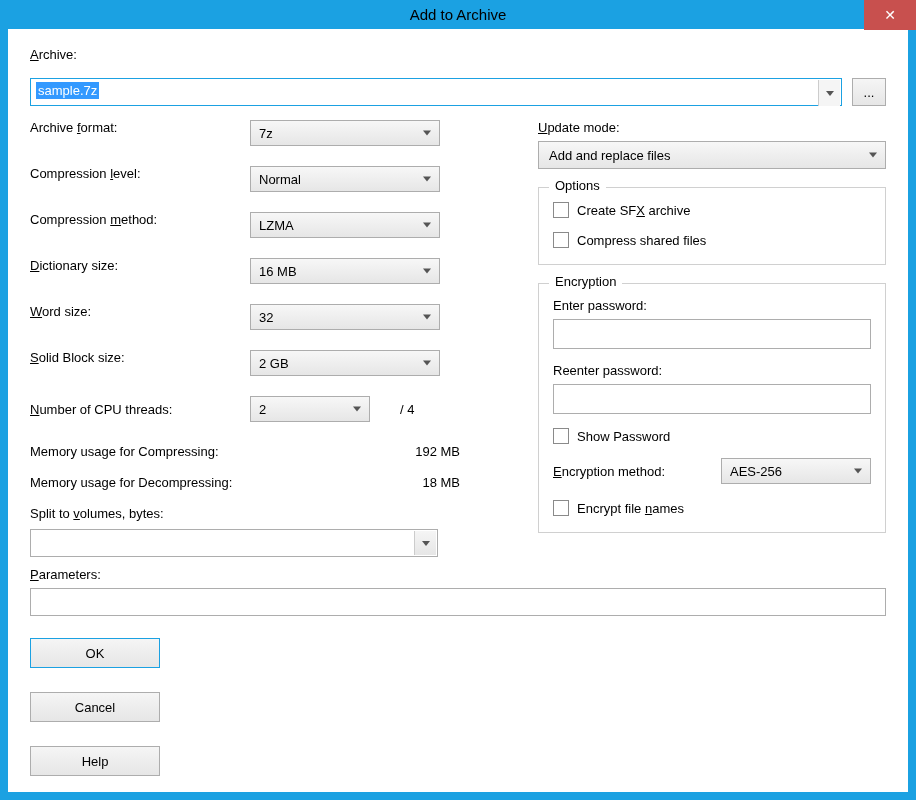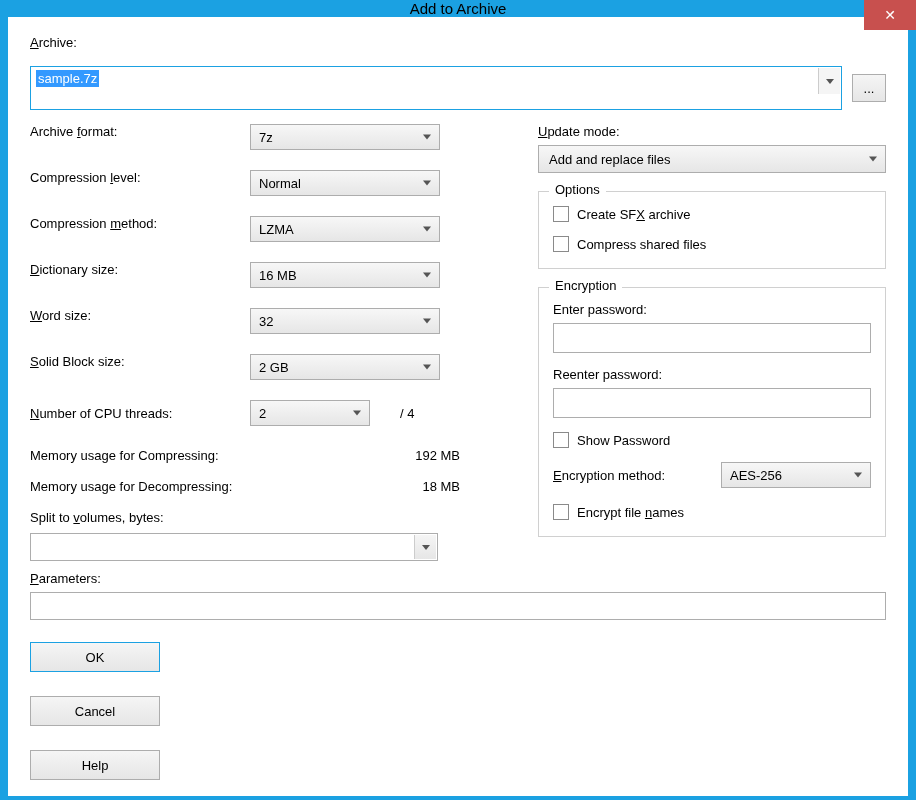--- a/index.html
+++ b/index.html
@@ -51,21 +51,21 @@
   background: #fff;
   padding: 18px 22px 16px 22px;
   display: flex;
   flex-direction: column;
 }
 .archive-row { margin-bottom: 14px; }
 .archive-label { display: block; margin-bottom: 16px; }
 .archive-input-row { display: flex; gap: 10px; align-items: center; }
 .archive-input {
   flex: 1;
-  height: 44px;
+  height: 28px;
   border: 1px solid #1ba1e2;
   padding: 0 6px;
   font-size: 13px;
   font-family: inherit;
   background: #fff;
   position: relative;
 }
 .archive-input-sel {
   background: #3399ff;
   color: #fff;

